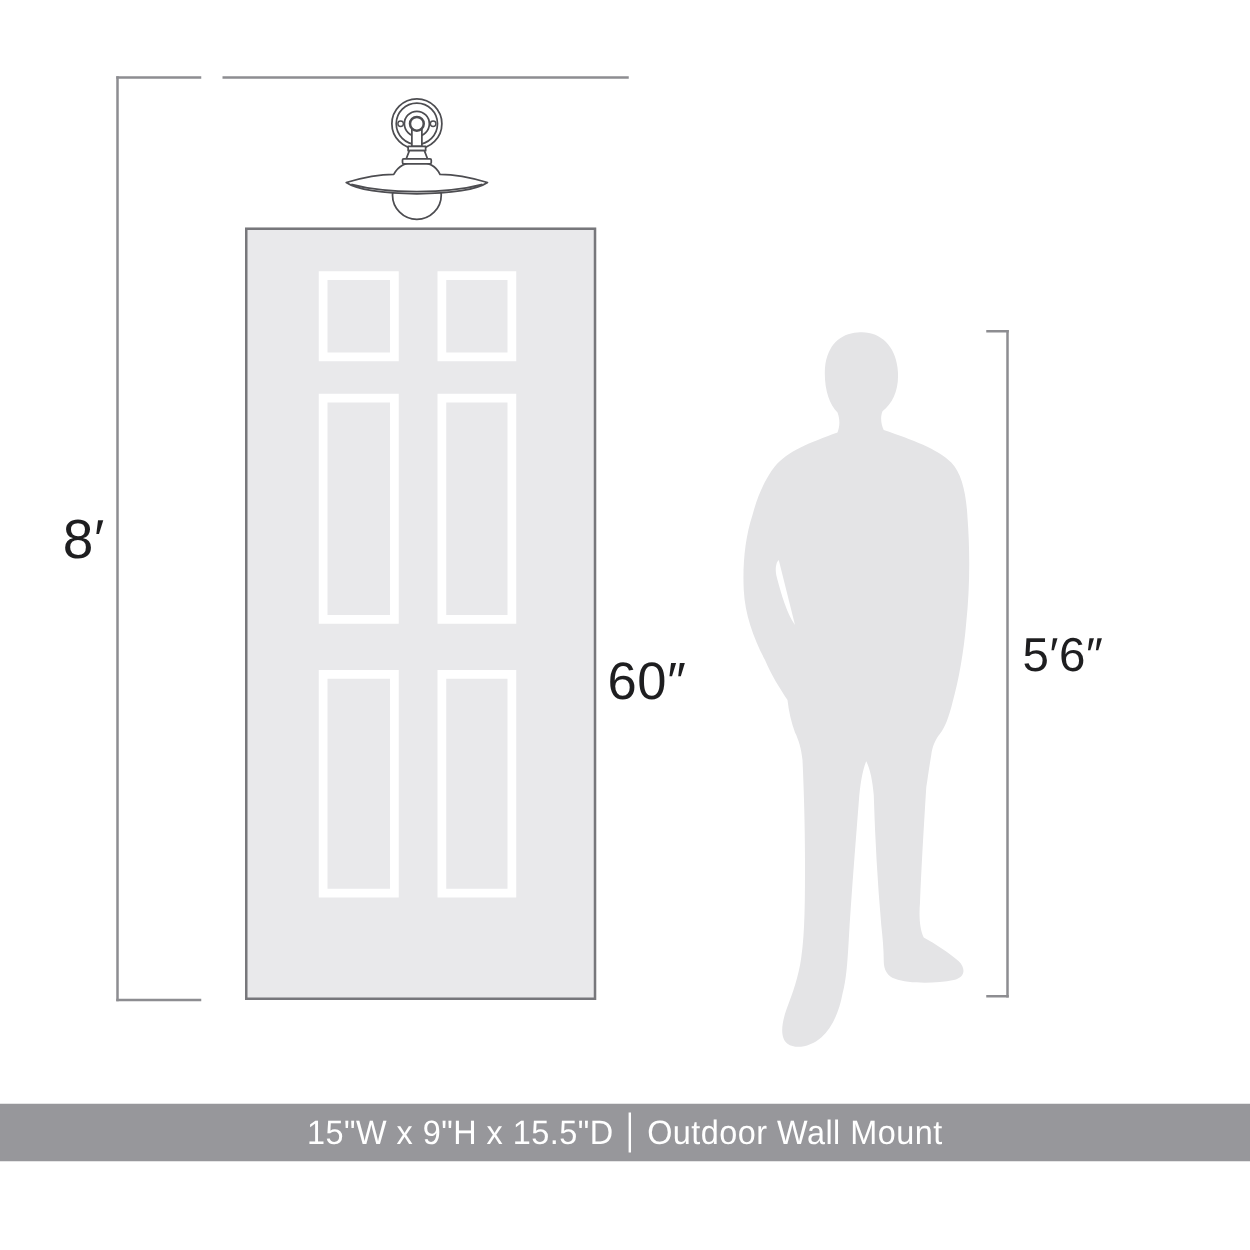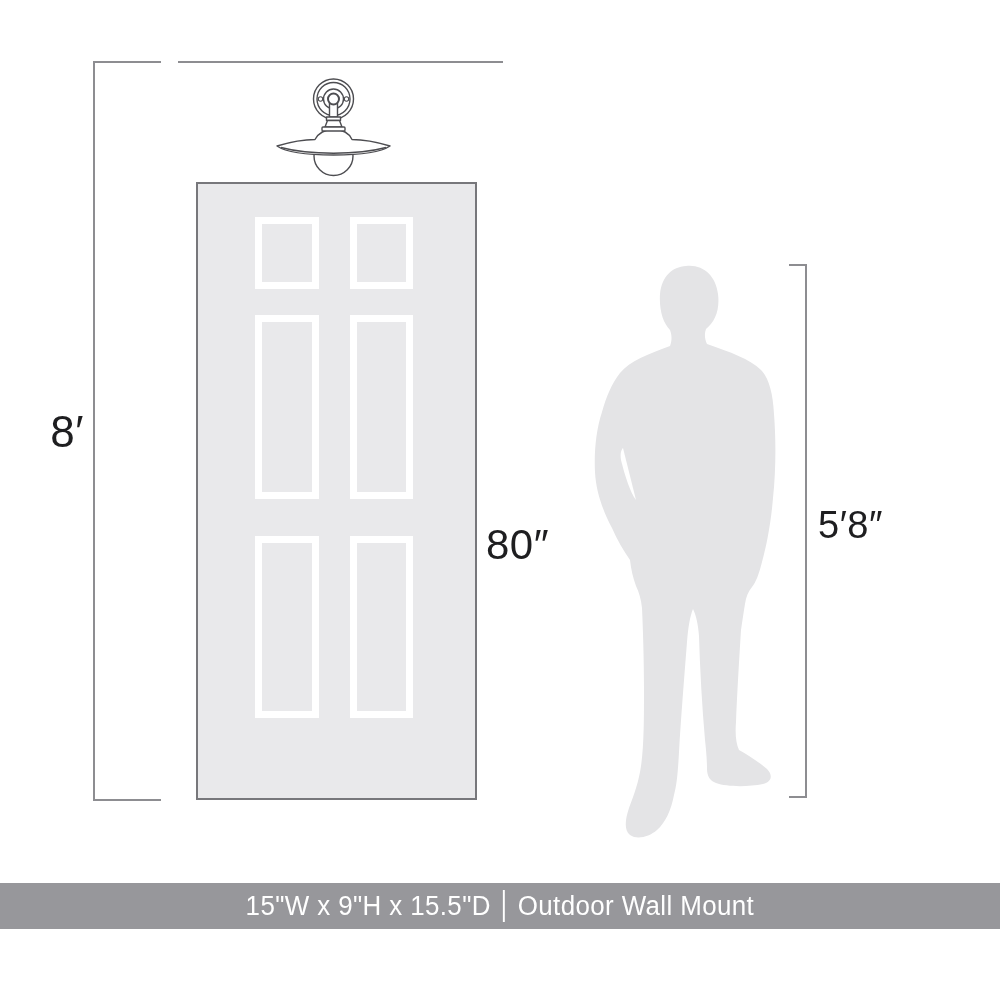--- a/index.html
+++ b/index.html
@@ -100,21 +100,21 @@
 
   <div class="door">
     <div class="panel p-tl"></div>
     <div class="panel p-tr"></div>
     <div class="panel p-ml"></div>
     <div class="panel p-mr"></div>
     <div class="panel p-bl"></div>
     <div class="panel p-br"></div>
   </div>
 
-  <div class="label label-door-h">80″</div>
+  <div class="label label-door-h">60″</div>
 
   <svg class="person" viewBox="0 0 200 574">
     <path fill="currentColor" d="M 96 2
       C 113 0 126 12 128 30 C 130 46 125 58 116 65
       C 114 70 115 76 117 80
       C 140 88 160 95 171 106 C 179 114 183 130 184 150
       C 186 176 186 206 183 234 C 181 258 177 280 172 298
       C 169 310 166 318 162 323 C 158 328 156 333 155 340
       C 153 352 152 360 151 366
       C 149 398 147 432 146 458 C 145 470 146 480 149 486
@@ -132,21 +132,21 @@
       C 4 188 6 166 12 148 C 16 133 22 119 30 109
       C 40 97 58 90 80 82
       C 82 77 82 71 80 66 C 73 59 69 46 70 30
       C 72 12 82 3 96 2 Z"></path>
     <path fill="var(--background,#fff)" d="M 33 184
       C 37 200 42 220 46 236 C 40 228 35 212 31 196
       C 30 190 31 186 33 184 Z"></path>
   </svg>
 
   <div class="bracket bracket-right"></div>
-  <div class="label label-person">5′8″</div>
+  <div class="label label-person">5′6″</div>
 
   <div class="banner">
     <div class="banner-inner">
       <span>15"W x 9"H x 15.5"D</span>
       <span class="sep"></span>
       <span>Outdoor Wall Mount</span>
     </div>
   </div>
 
 </div>

